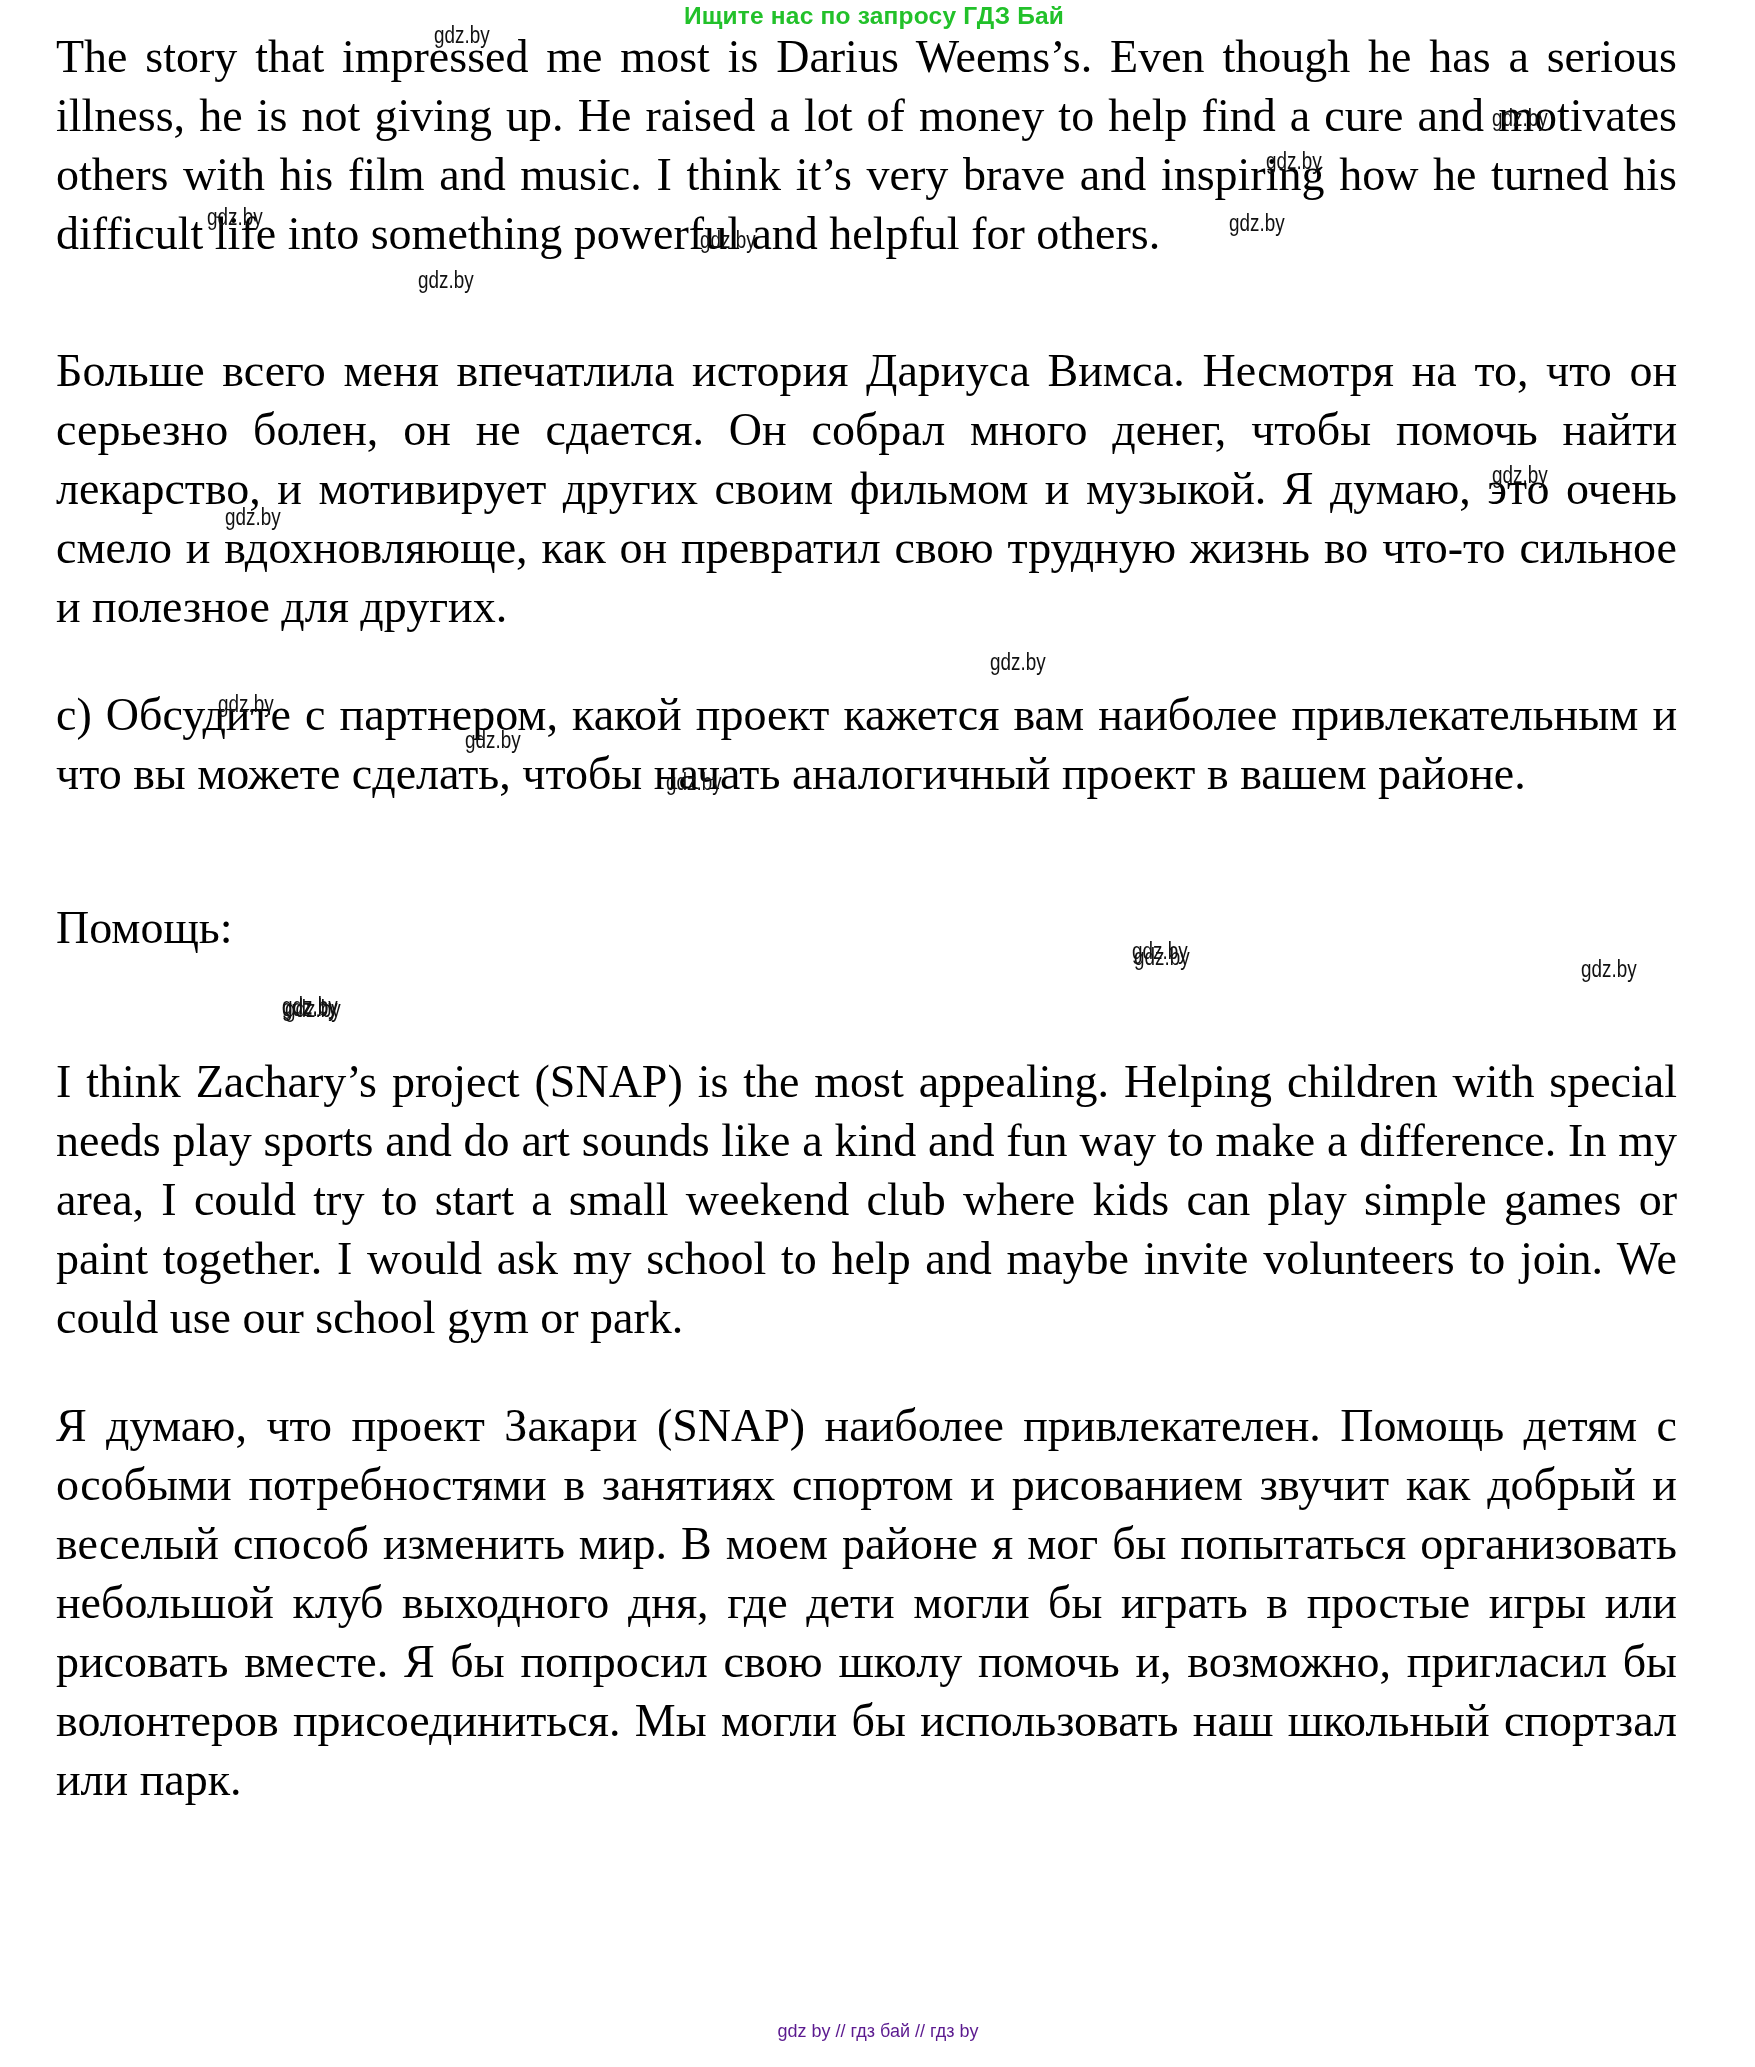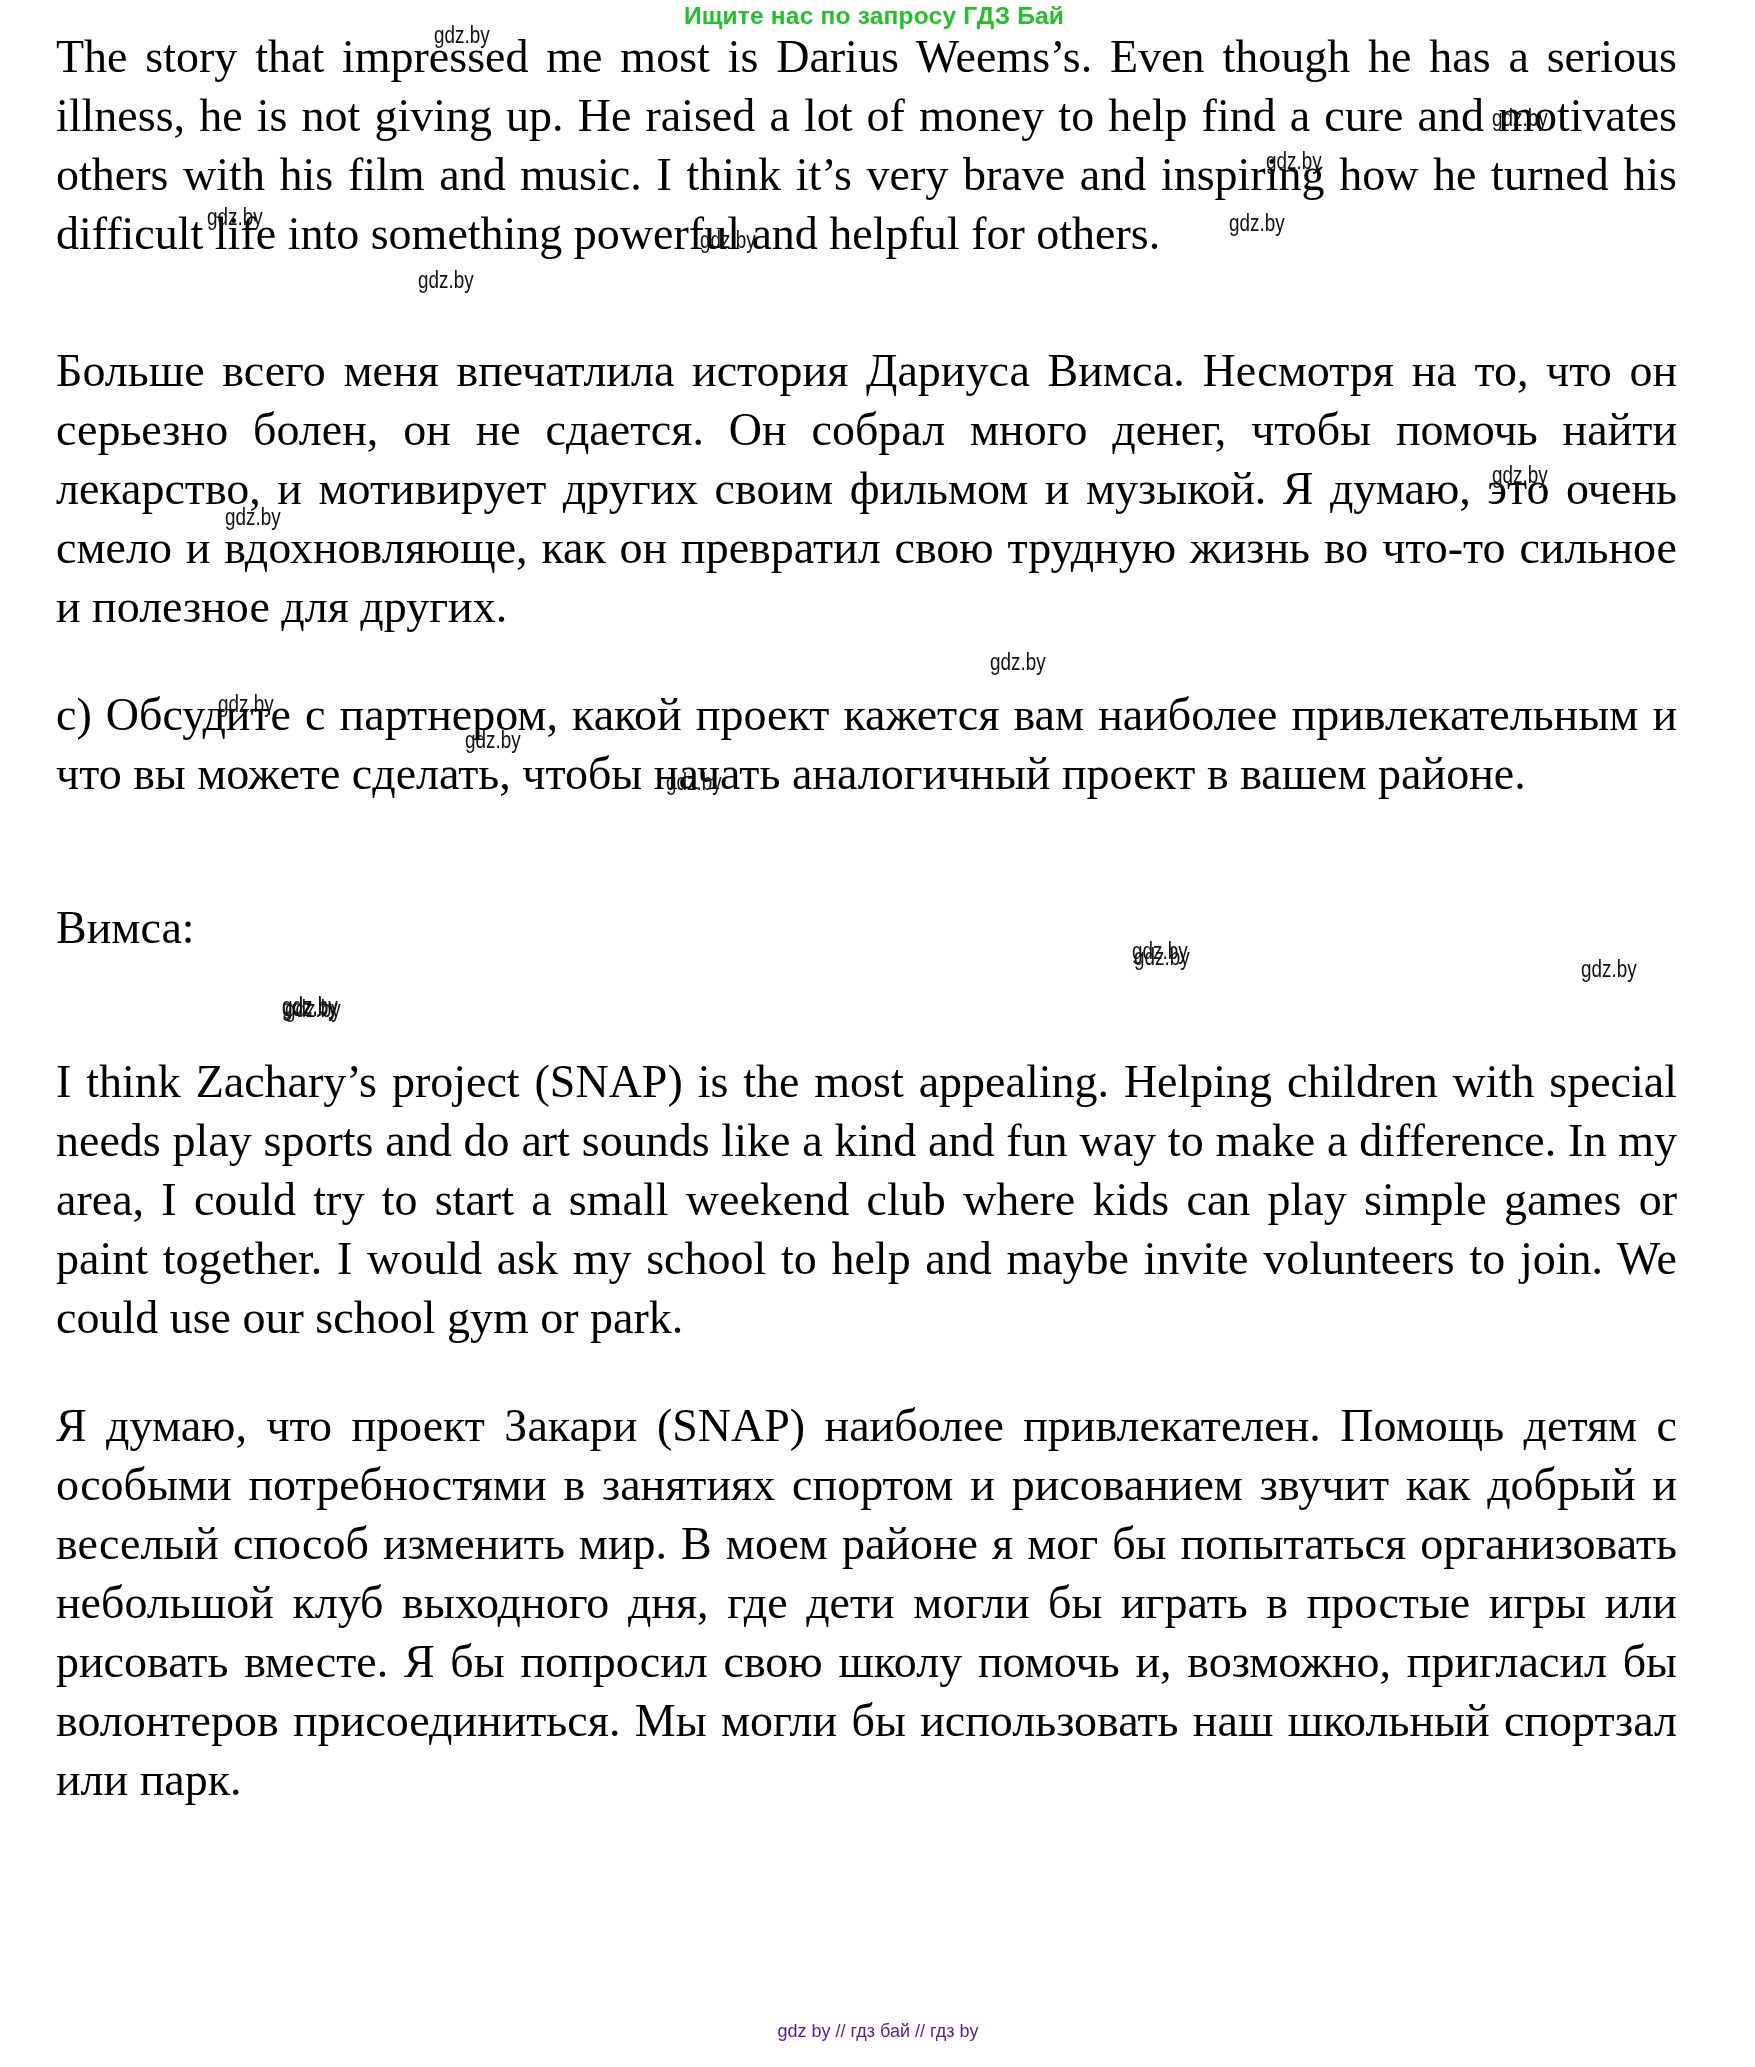--- a/index.html
+++ b/index.html
@@ -98,21 +98,21 @@
     <div class="spacer-lg"></div>
 
     <p class="para">Больше всего меня впечатлила история Дариуса Вимса. Несмотря на то, что он серьезно болен, он не сдается. Он собрал много денег, чтобы помочь найти лекарство, и мотивирует других своим фильмом и музыкой. Я думаю, это очень смело и вдохновляюще, как он превратил свою трудную жизнь во что-то сильное и полезное для других.</p>
 
     <div class="spacer-md"></div>
 
     <p class="para">с) Обсудите с партнером, какой проект кажется вам наиболее привлекательным и что вы можете сделать, чтобы начать аналогичный проект в вашем районе.</p>
 
     <div class="spacer-xl"></div>
 
-    <p class="para">Вимса:</p>
+    <p class="para">Помощь:</p>
 
     <div class="spacer-xl"></div>
 
     <p class="para latin">I think Zachary’s project (SNAP) is the most appealing. Helping children with special needs play sports and do art sounds like a kind and fun way to make a difference. In my area, I could try to start a small weekend club where kids can play simple games or paint together. I would ask my school to help and maybe invite volunteers to join. We could use our school gym or park.</p>
 
     <div class="spacer-md"></div>
 
     <p class="para">Я думаю, что проект Закари (SNAP) наиболее привлекателен. Помощь детям с особыми потребностями в занятиях спортом и рисованием звучит как добрый и веселый способ изменить мир. В моем районе я мог бы попытаться организовать небольшой клуб выходного дня, где дети могли бы играть в простые игры или рисовать вместе. Я бы попросил свою школу помочь и, возможно, пригласил бы волонтеров присоединиться. Мы могли бы использовать наш школьный спортзал или парк.</p>
 
   </div>

